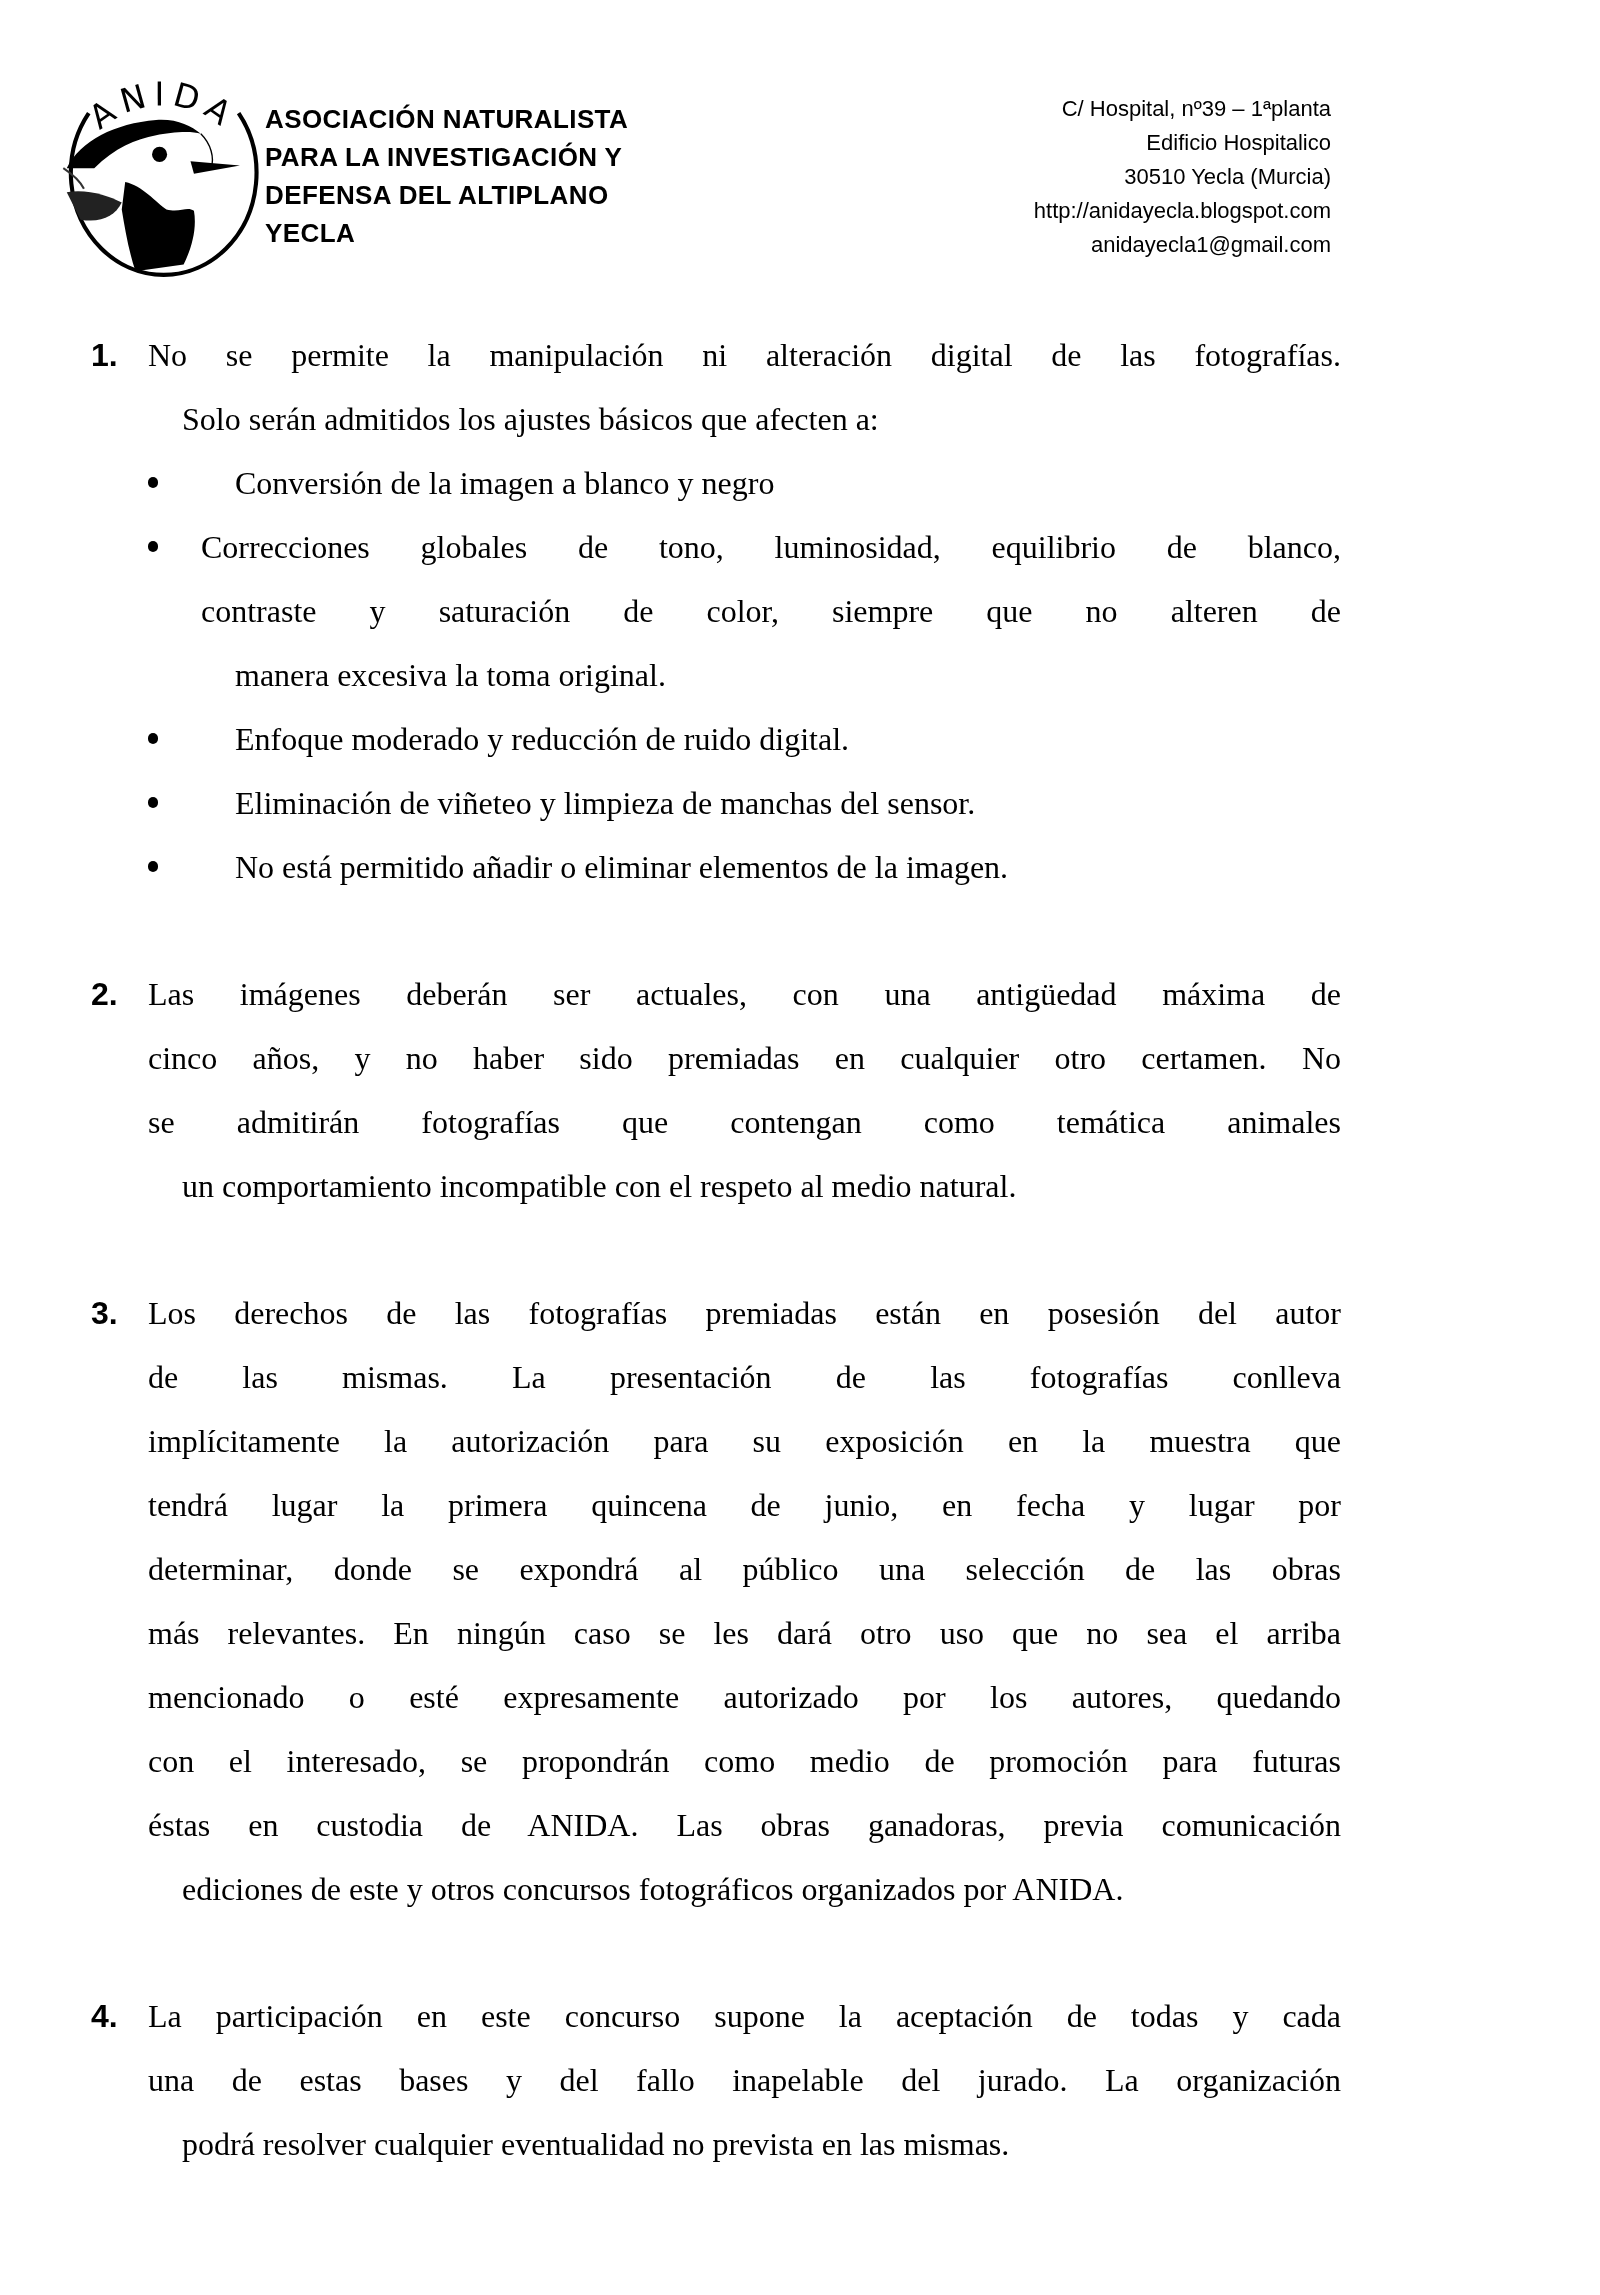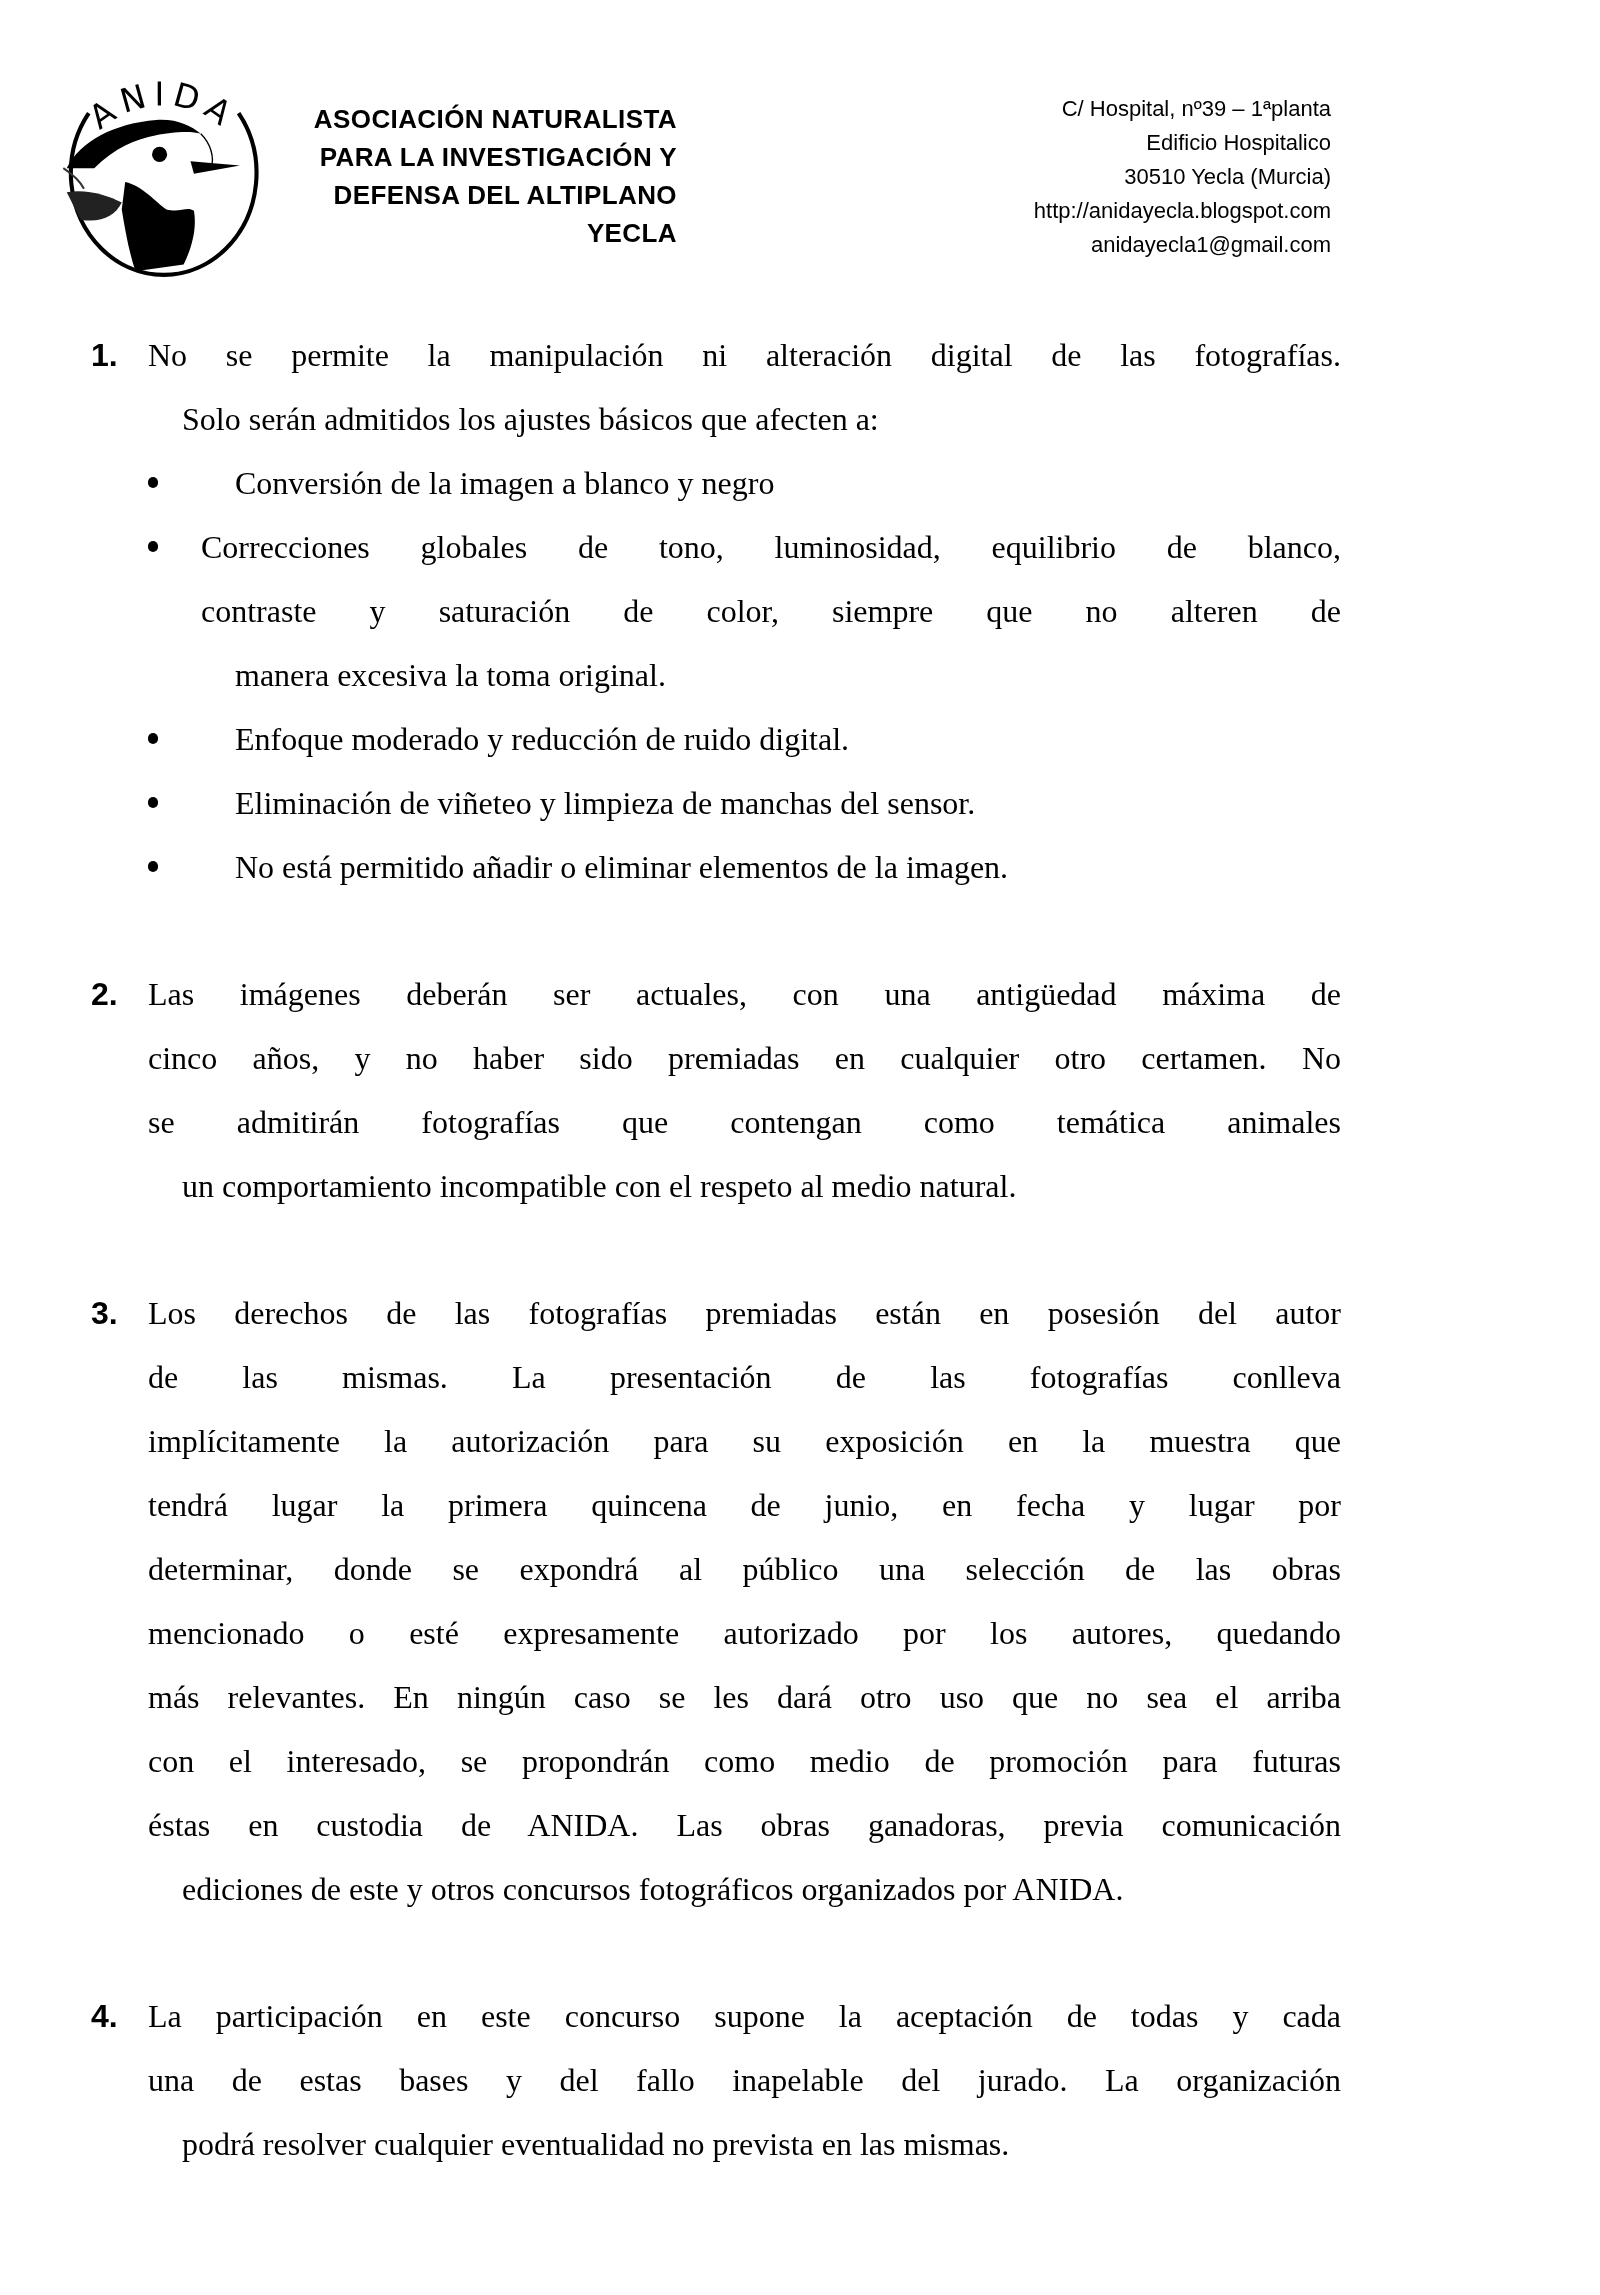--- a/index.html
+++ b/index.html
@@ -3,22 +3,22 @@
 <meta charset="utf-8">
 <style>
   html, body { margin: 0; padding: 0; background: #ffffff; }
   body {
     width: 1601px; height: 2295px; position: relative; overflow: hidden;
     font-family: "Liberation Sans", sans-serif; color: #000;
   }
   .header { position: absolute; left: 0; top: 0; width: 1601px; height: 294px; }
   .logo { position: absolute; left: 53px; top: 65px; width: 220px; height: 220px; }
   .org-name {
-    position: absolute; left: 273px; top: 100px; width: 404px;
-    font-weight: bold; font-size: 26px; line-height: 38px; text-align: right;
+    position: absolute; left: 265px; top: 100px; width: 404px;
+    font-weight: bold; font-size: 26px; line-height: 38px; text-align: left;
     letter-spacing: 0.4px;
   }
   .org-name div { white-space: nowrap; }
   .contact {
     position: absolute; right: 270px; top: 92px;
     font-weight: normal; font-size: 22px; line-height: 34px; text-align: right;
   }
   .contact div { white-space: nowrap; }
 
   .body-text {
@@ -124,22 +124,22 @@
     <span class="line last">un comportamiento incompatible con el respeto al medio natural.</span>
   </div>
 
   <div class="rule">
     <span class="num">3.</span>
     <span class="line">Los derechos de las fotografías premiadas están en posesión del autor</span>
     <span class="line">de las mismas. La presentación de las fotografías conlleva</span>
     <span class="line">implícitamente la autorización para su exposición en la muestra que</span>
     <span class="line">tendrá lugar la primera quincena de junio, en fecha y lugar por</span>
     <span class="line">determinar, donde se expondrá al público una selección de las obras</span>
+    <span class="line">más relevantes. En ningún caso se les dará otro uso que no sea el arriba</span>
     <span class="line">mencionado o esté expresamente autorizado por los autores, quedando</span>
-    <span class="line">más relevantes. En ningún caso se les dará otro uso que no sea el arriba</span>
     <span class="line">con el interesado, se propondrán como medio de promoción para futuras</span>
     <span class="line">éstas en custodia de ANIDA. Las obras ganadoras, previa comunicación</span>
     <span class="line last">ediciones de este y otros concursos fotográficos organizados por ANIDA.</span>
   </div>
 
   <div class="rule">
     <span class="num">4.</span>
     <span class="line">La participación en este concurso supone la aceptación de todas y cada</span>
     <span class="line">una de estas bases y del fallo inapelable del jurado. La organización</span>
     <span class="line last">podrá resolver cualquier eventualidad no prevista en las mismas.</span>

